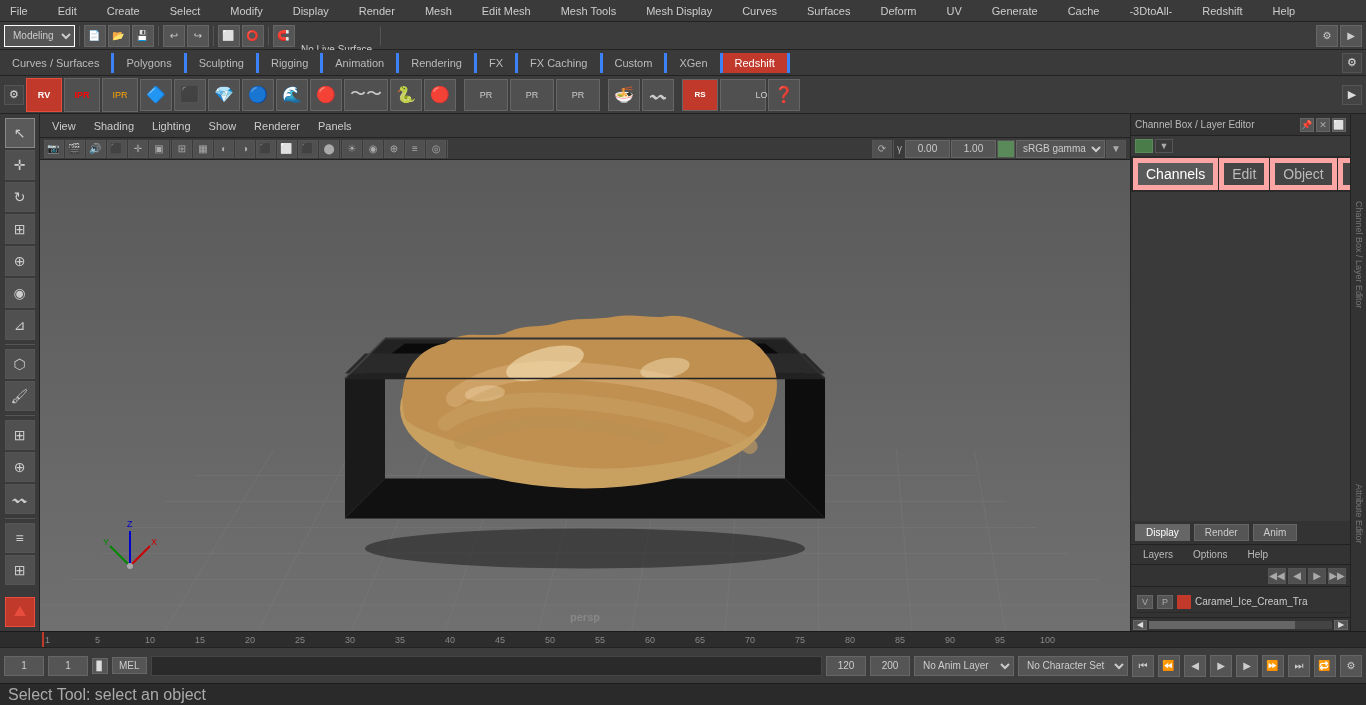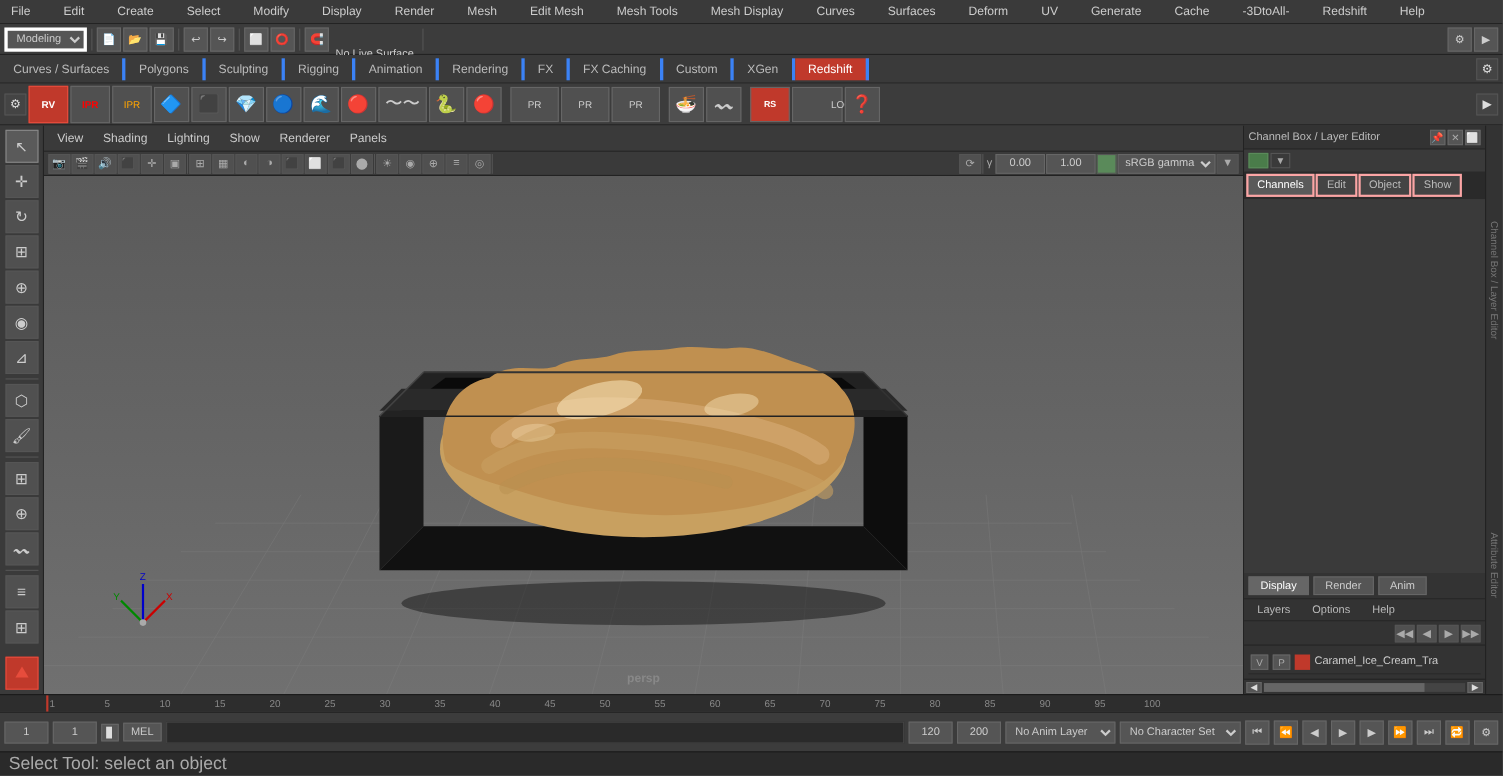--- a/index.html
+++ b/index.html
@@ -19,21 +19,21 @@
       display: flex; align-items: center; background: #3c3c3c; height: 28px;
       border-bottom: 1px solid #222; padding: 0 4px; gap: 2px;
     }
     .tb-btn {
       height: 22px; min-width: 22px; background: #555; border: 1px solid #666;
       color: #ccc; font-size: 10px; cursor: pointer; display: flex; align-items: center;
       justify-content: center; padding: 0 3px;
     }
     .tb-separator { width: 1px; height: 20px; background: #555; margin: 0 2px; }
     .tb-dropdown {
-      height: 22px; background: #555; border: 3px solid #ffffff; color: #ccc;
+      height: 22px; background: #555; border: 1px solid #ffffff; color: #ccc;
       font-size: 10px; padding: 0 4px; cursor: pointer;
     }
 
     
     #mode-tabs {
       display: flex; align-items: center; background: #3a3a3a; height: 26px;
       border-bottom: 1px solid #222;
     }
     .mode-tab {
       padding: 4px 12px; cursor: pointer; color: #bbb; font-size: 11px;
@@ -95,22 +95,22 @@
       display: flex; flex-direction: column;
     }
     #channel-box-header {
       display: flex; align-items: center; background: #333; height: 22px;
       padding: 0 4px; border-bottom: 1px solid #222; font-size: 10px; color: #bbb;
     }
     #channel-tabs {
       display: flex; gap: 1px; background: #2a2a2a; padding: 2px;
     }
     .channel-tab {
-      padding: 3px 8px; cursor: pointer; color: #bbb; font-size: 10px;
-      background: #444; border: 2px solid #fca5a5;
+      padding: 3px 8px; cursor: pointer; color: #bbb; font-size: 14px;
+      background: #444; border: 5px solid #fca5a5;
     }
     .channel-tab.active { background: #5a5a5a; color: white; }
     #channel-content { flex: 1; padding: 4px; }
     #layer-tabs {
       display: flex; align-items: center; background: #333; height: 24px;
       padding: 0 4px; gap: 4px; border-bottom: 1px solid #222;
     }
     .layer-tab {
       padding: 2px 10px; cursor: pointer; background: #555; border: 1px solid #666;
       color: #ccc; font-size: 10px;

